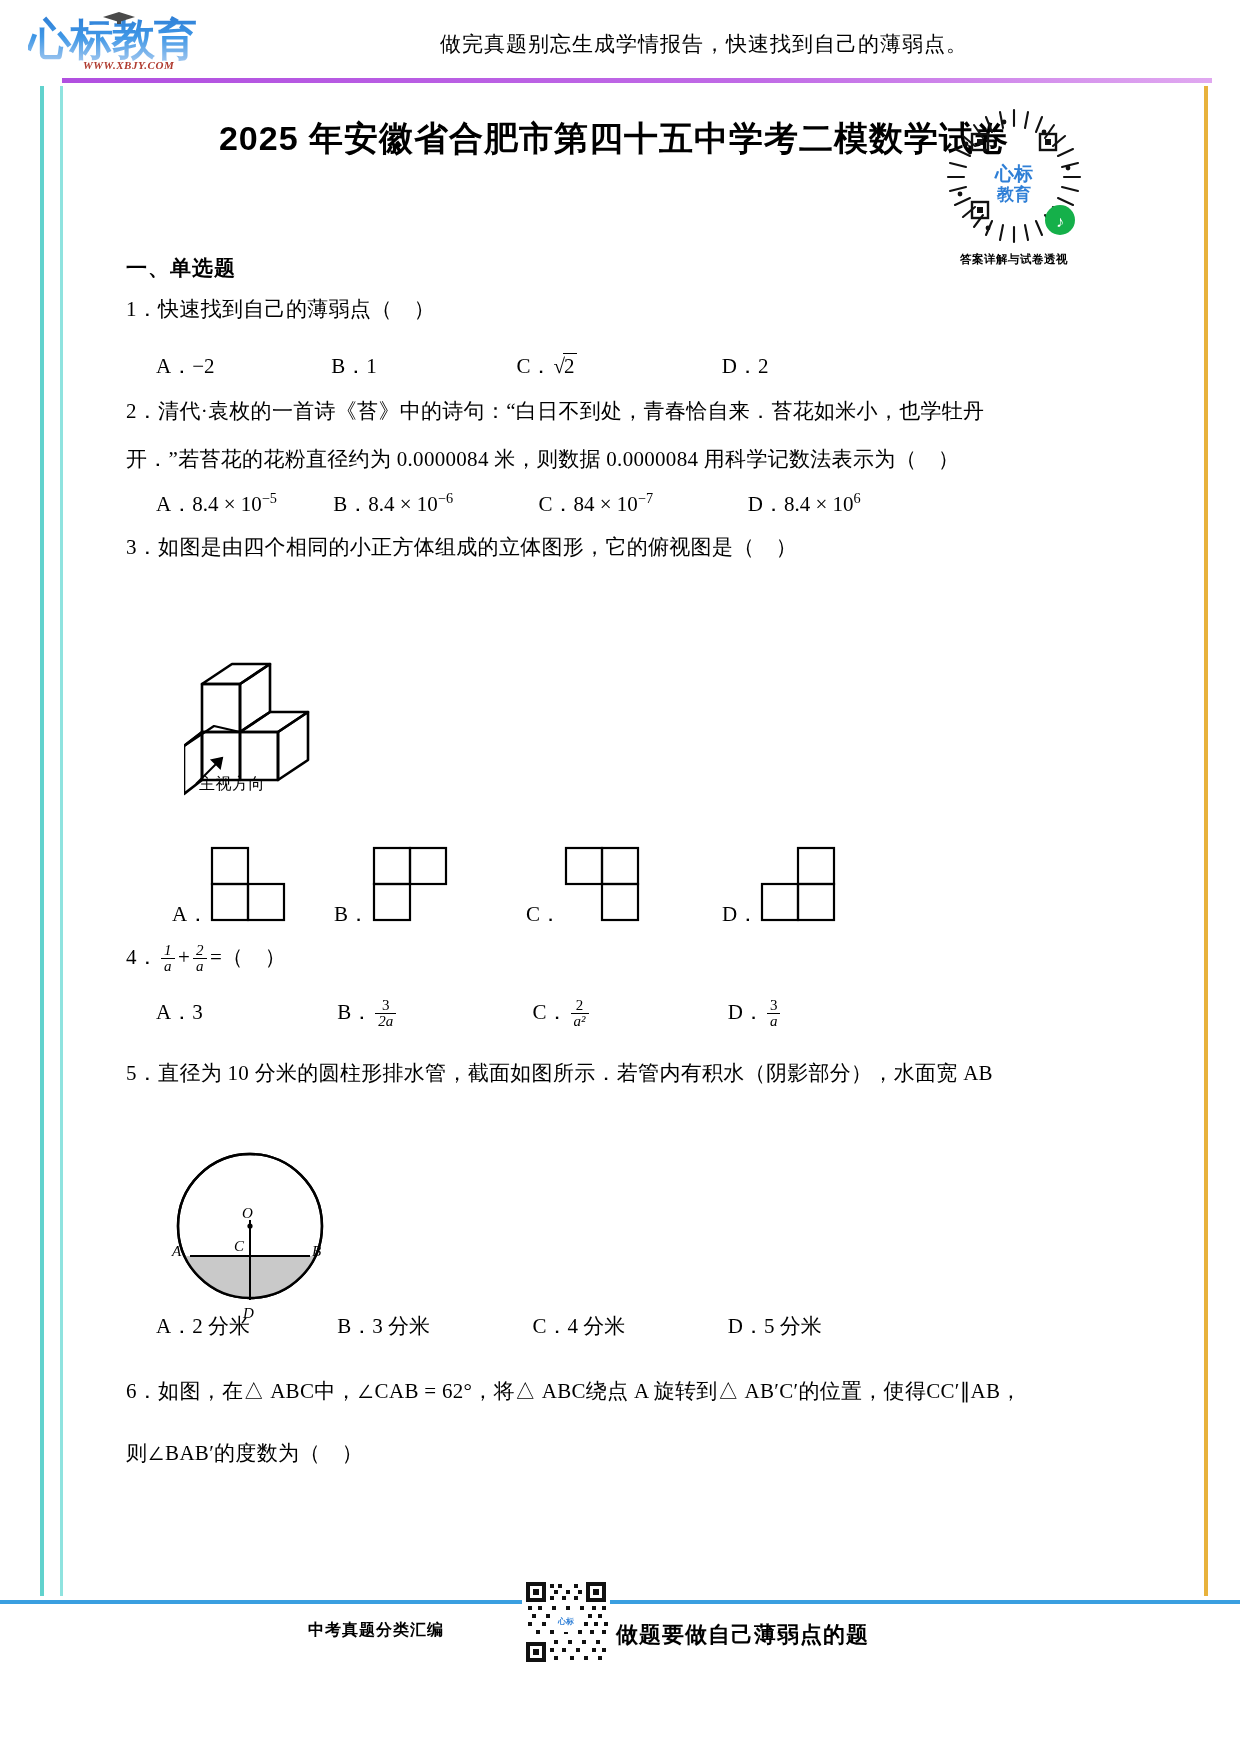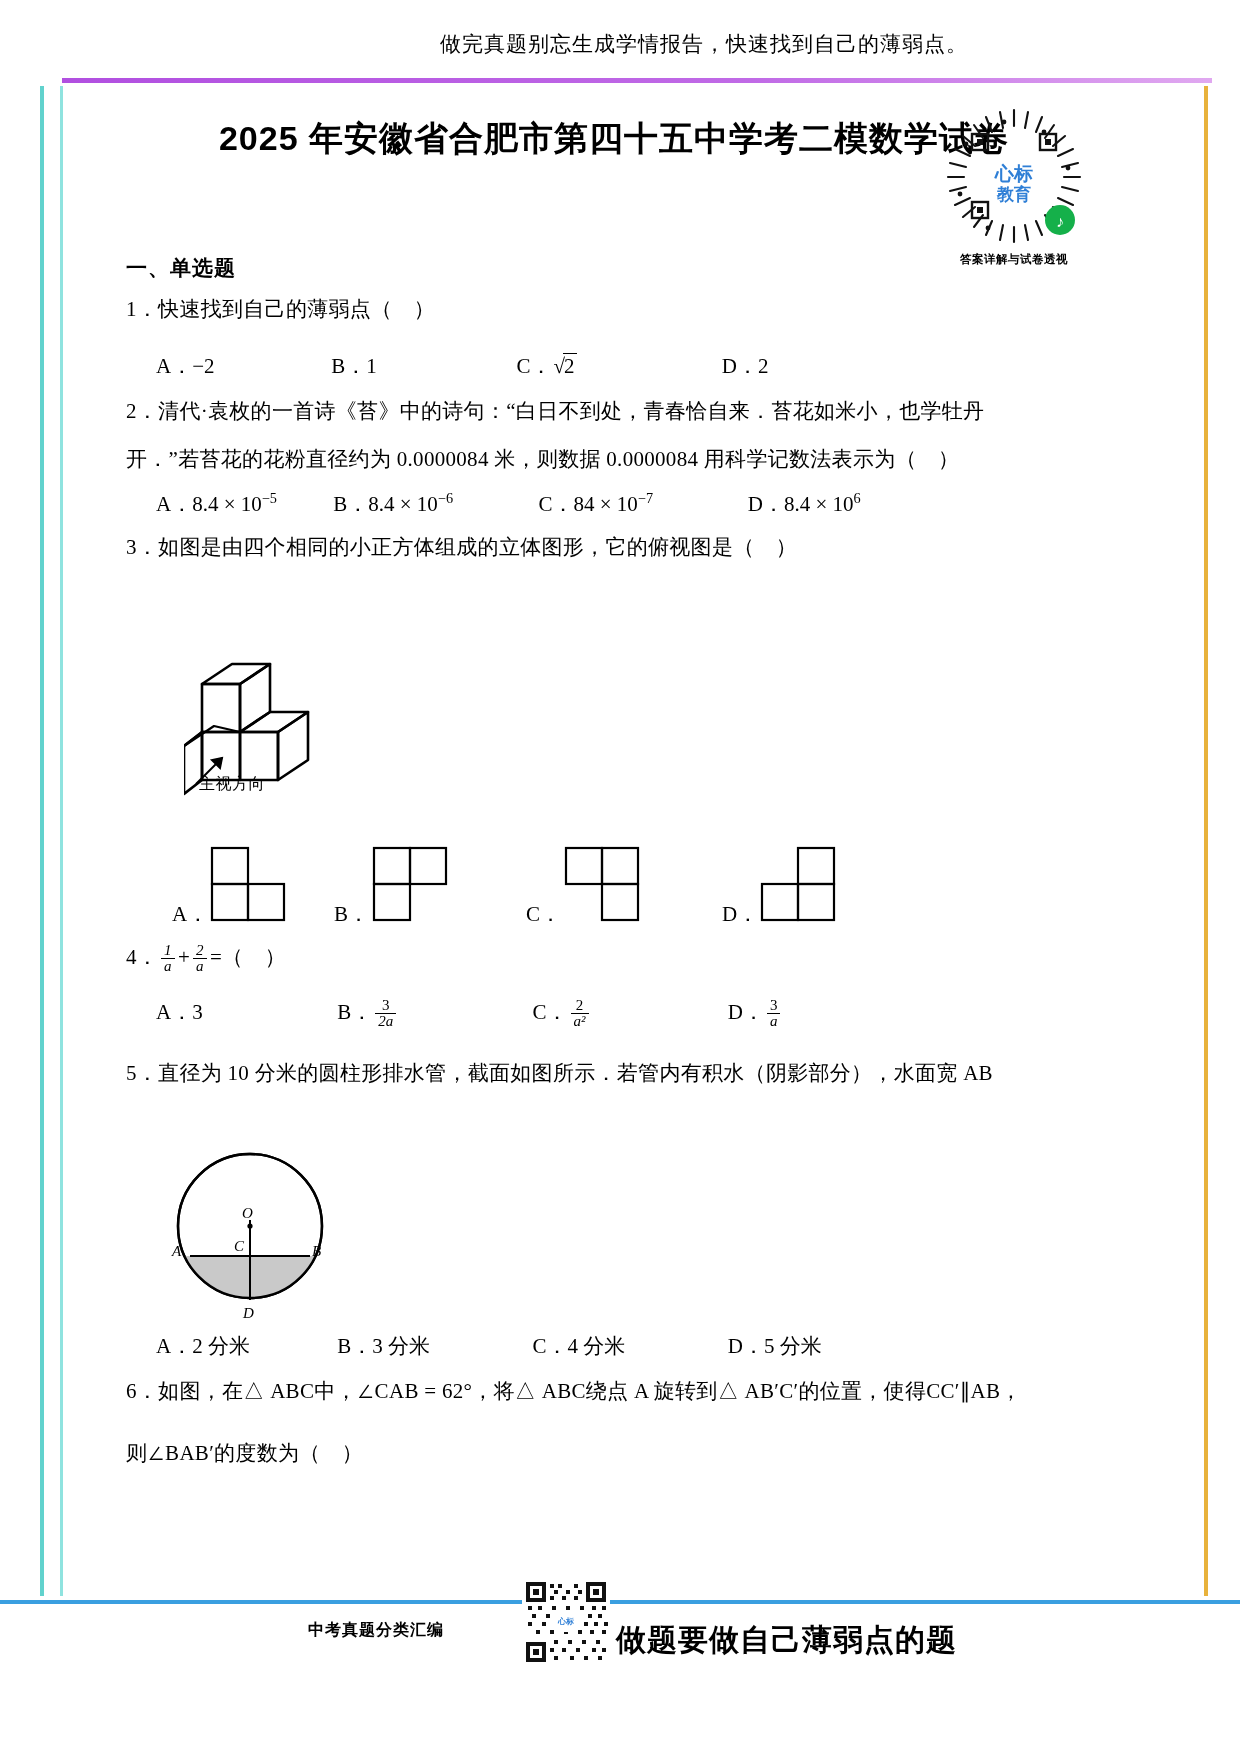--- a/index.html
+++ b/index.html
@@ -155,30 +155,38 @@
     background:#3a9fe0;
   }
   .footer-left{
     position:absolute; left:308px; top:1620px;
     font-family:"Liberation Sans", sans-serif;
     font-weight:bold; font-size:16px; letter-spacing:1px;
   }
   .footer-right{
     position:absolute; left:616px; top:1620px;
     font-family:"Liberation Sans", sans-serif;
-    font-weight:bold; font-size:30px; letter-spacing:1px;
+    font-weight:bold; font-size:22px; letter-spacing:1px;
   }
   .footer-qr{
     position:absolute; left:522px; top:1578px; width:88px; height:88px;
   }
 </style>
 </head>
 <body>
 
 <div class="top-banner">
+  <div class="brand-logo">
+    <div class="cn">心标教育</div>
+    <svg class="cap" viewBox="0 0 34 13">
+      <polygon points="17,0 33,5 17,10 1,5" fill="#4a4a4a"></polygon>
+      <rect x="15" y="8" width="4" height="4" fill="#4a4a4a"></rect>
+    </svg>
+    <div class="url">WWW.XBJY.COM</div>
+  </div>
   <div class="banner-slogan">做完真题别忘生成学情报告，快速找到自己的薄弱点。</div>
   <div class="banner-rule"></div>
 </div>
 
 <div class="page-frame">
   <div class="edge-left"></div>
   <div class="edge-left2"></div>
   <div class="edge-right"></div>
 
   <div class="sheet">
@@ -400,21 +408,21 @@
       </svg>
     </div>
 
     <div class="opts" style="top:1226px;">
       <span class="opt" style="width:176px;">
         <span>A．</span><span>2 分米</span>
       </span>
       <span class="opt" style="width:190px;">
         <span>B．</span><span>3 分米</span>
       </span>
-      <span class="opt" style="width:190px;margin-top:20px;">
+      <span class="opt" style="width:190px;">
         <span>C．</span><span>4 分米</span>
       </span>
       <span class="opt">
         <span>D．</span><span>5 分米</span>
       </span>
     </div>
 
     <div class="q" style="top:1290px;">
       <span>6．</span><span>如图，在△ ABC中，∠CAB = 62°，将△ ABC绕点 A 旋转到△ AB′C′的位置，使得CC′∥AB，</span>
     </div>

